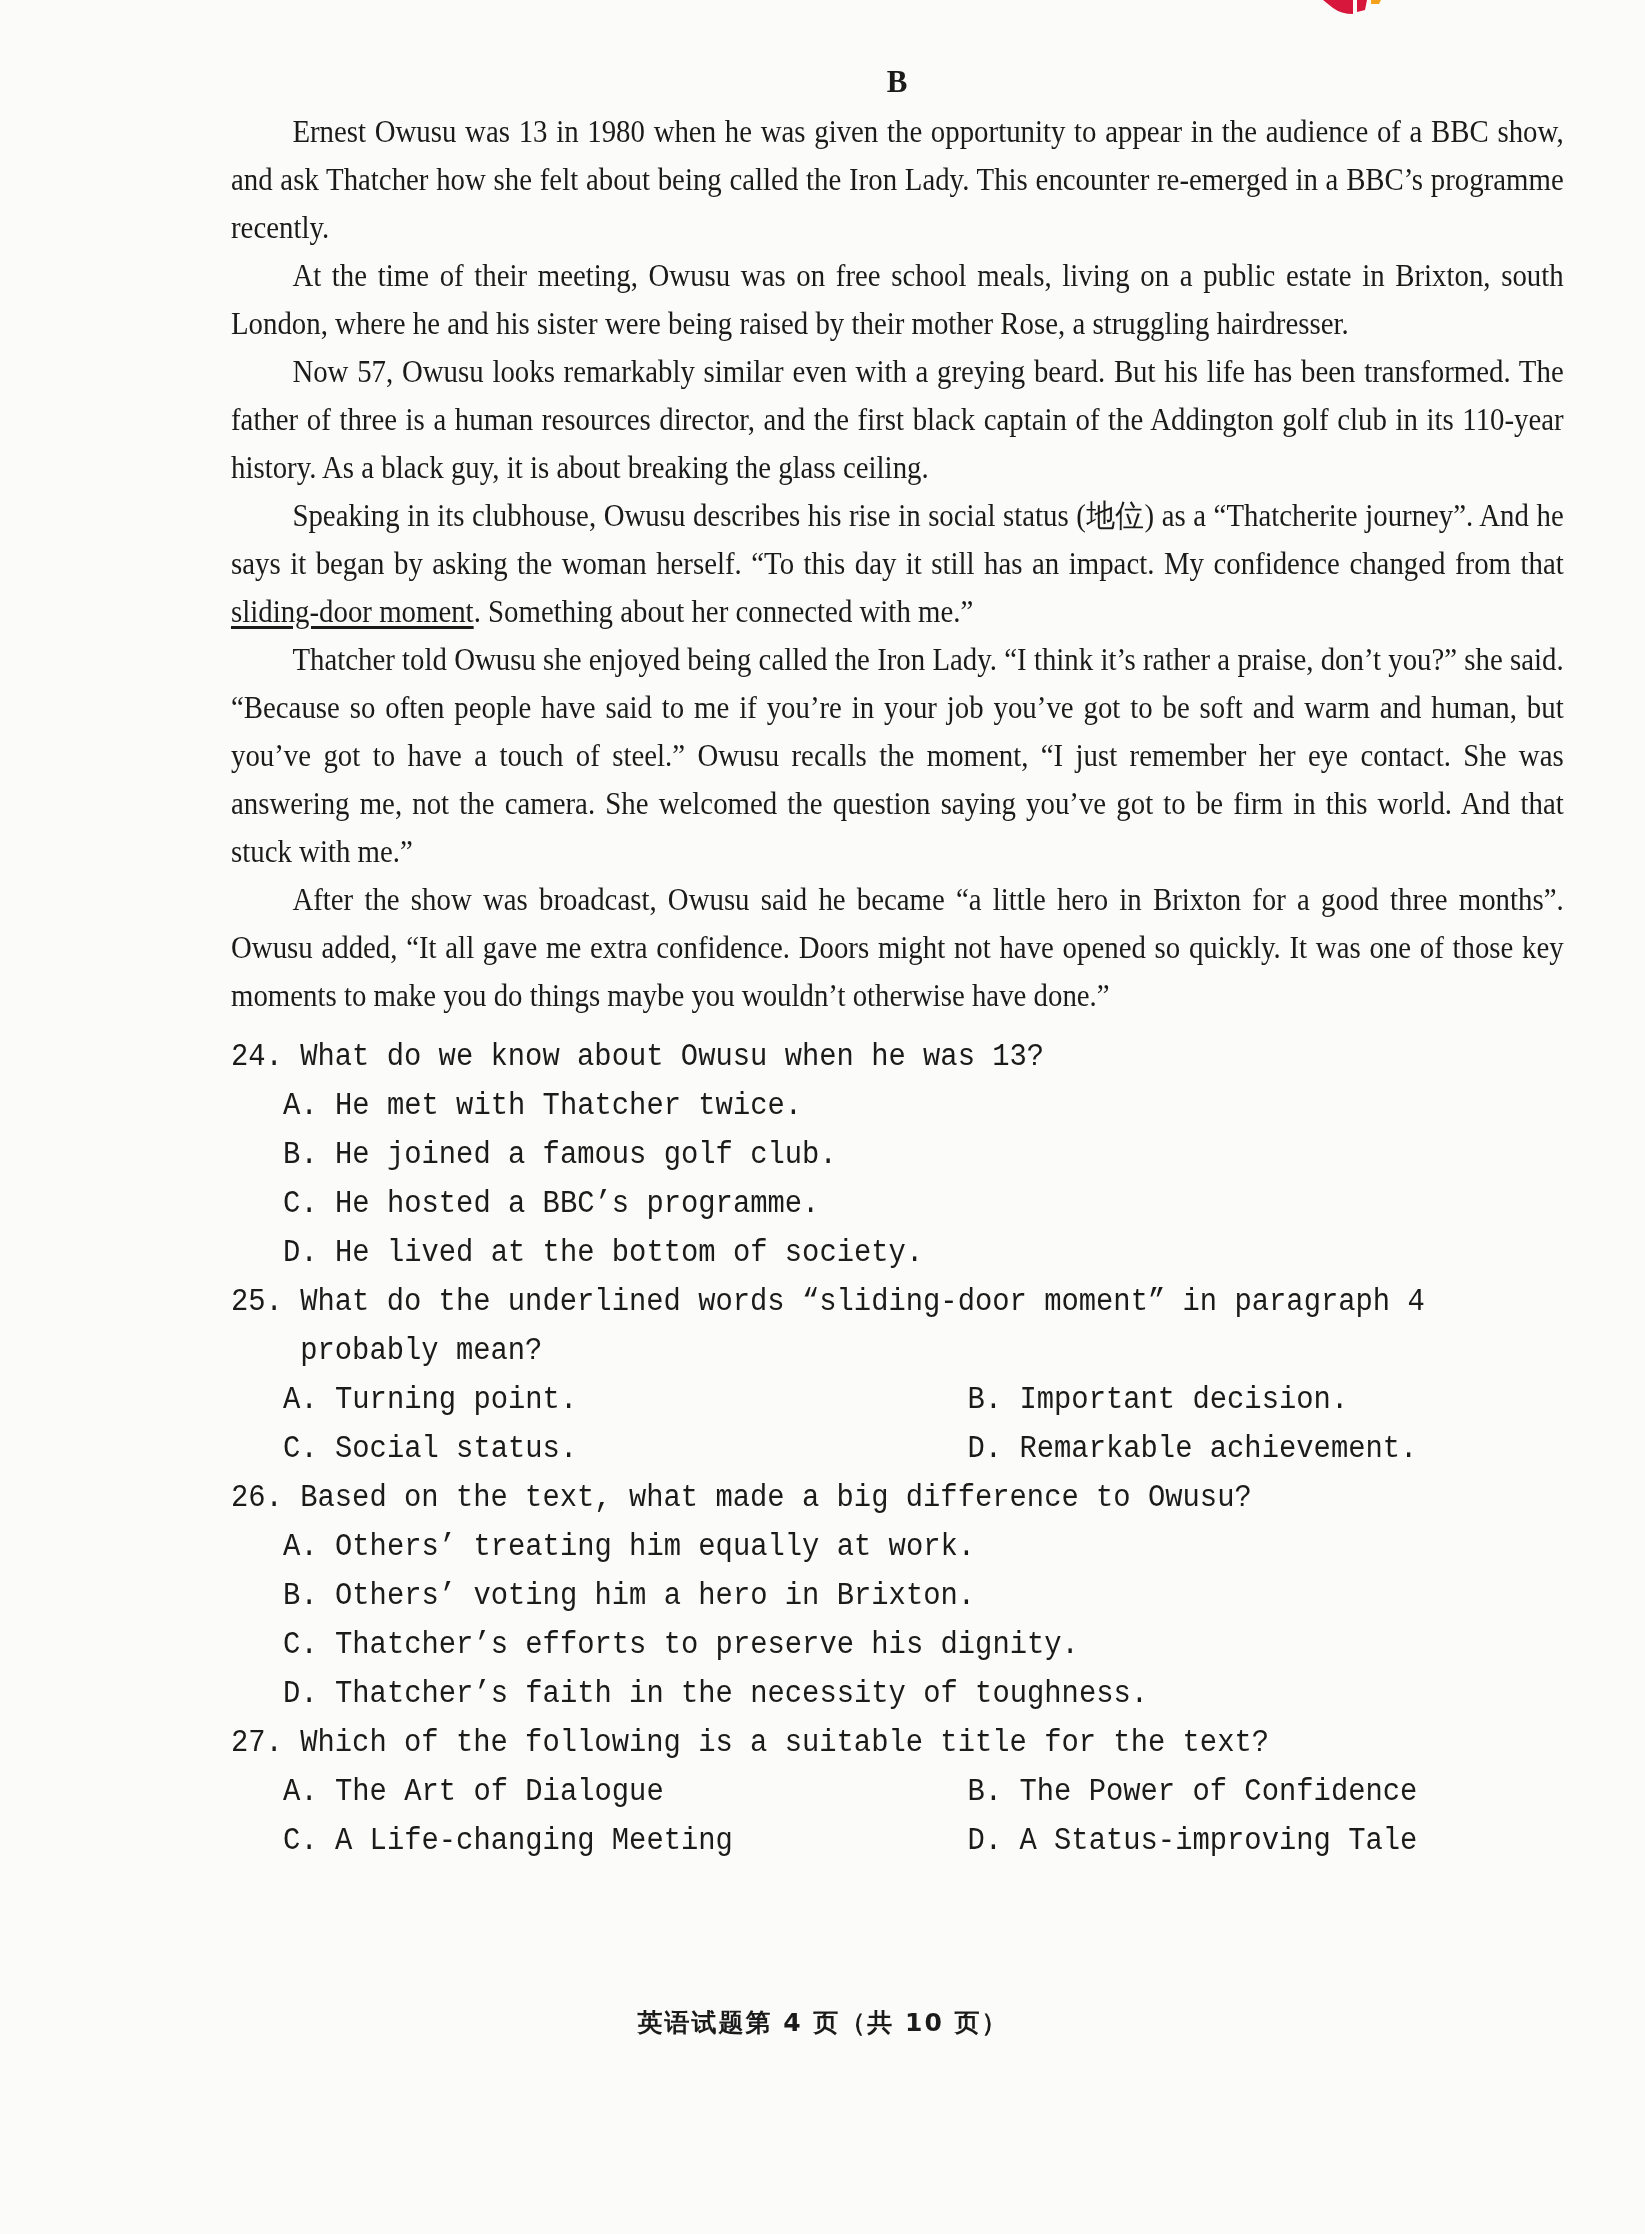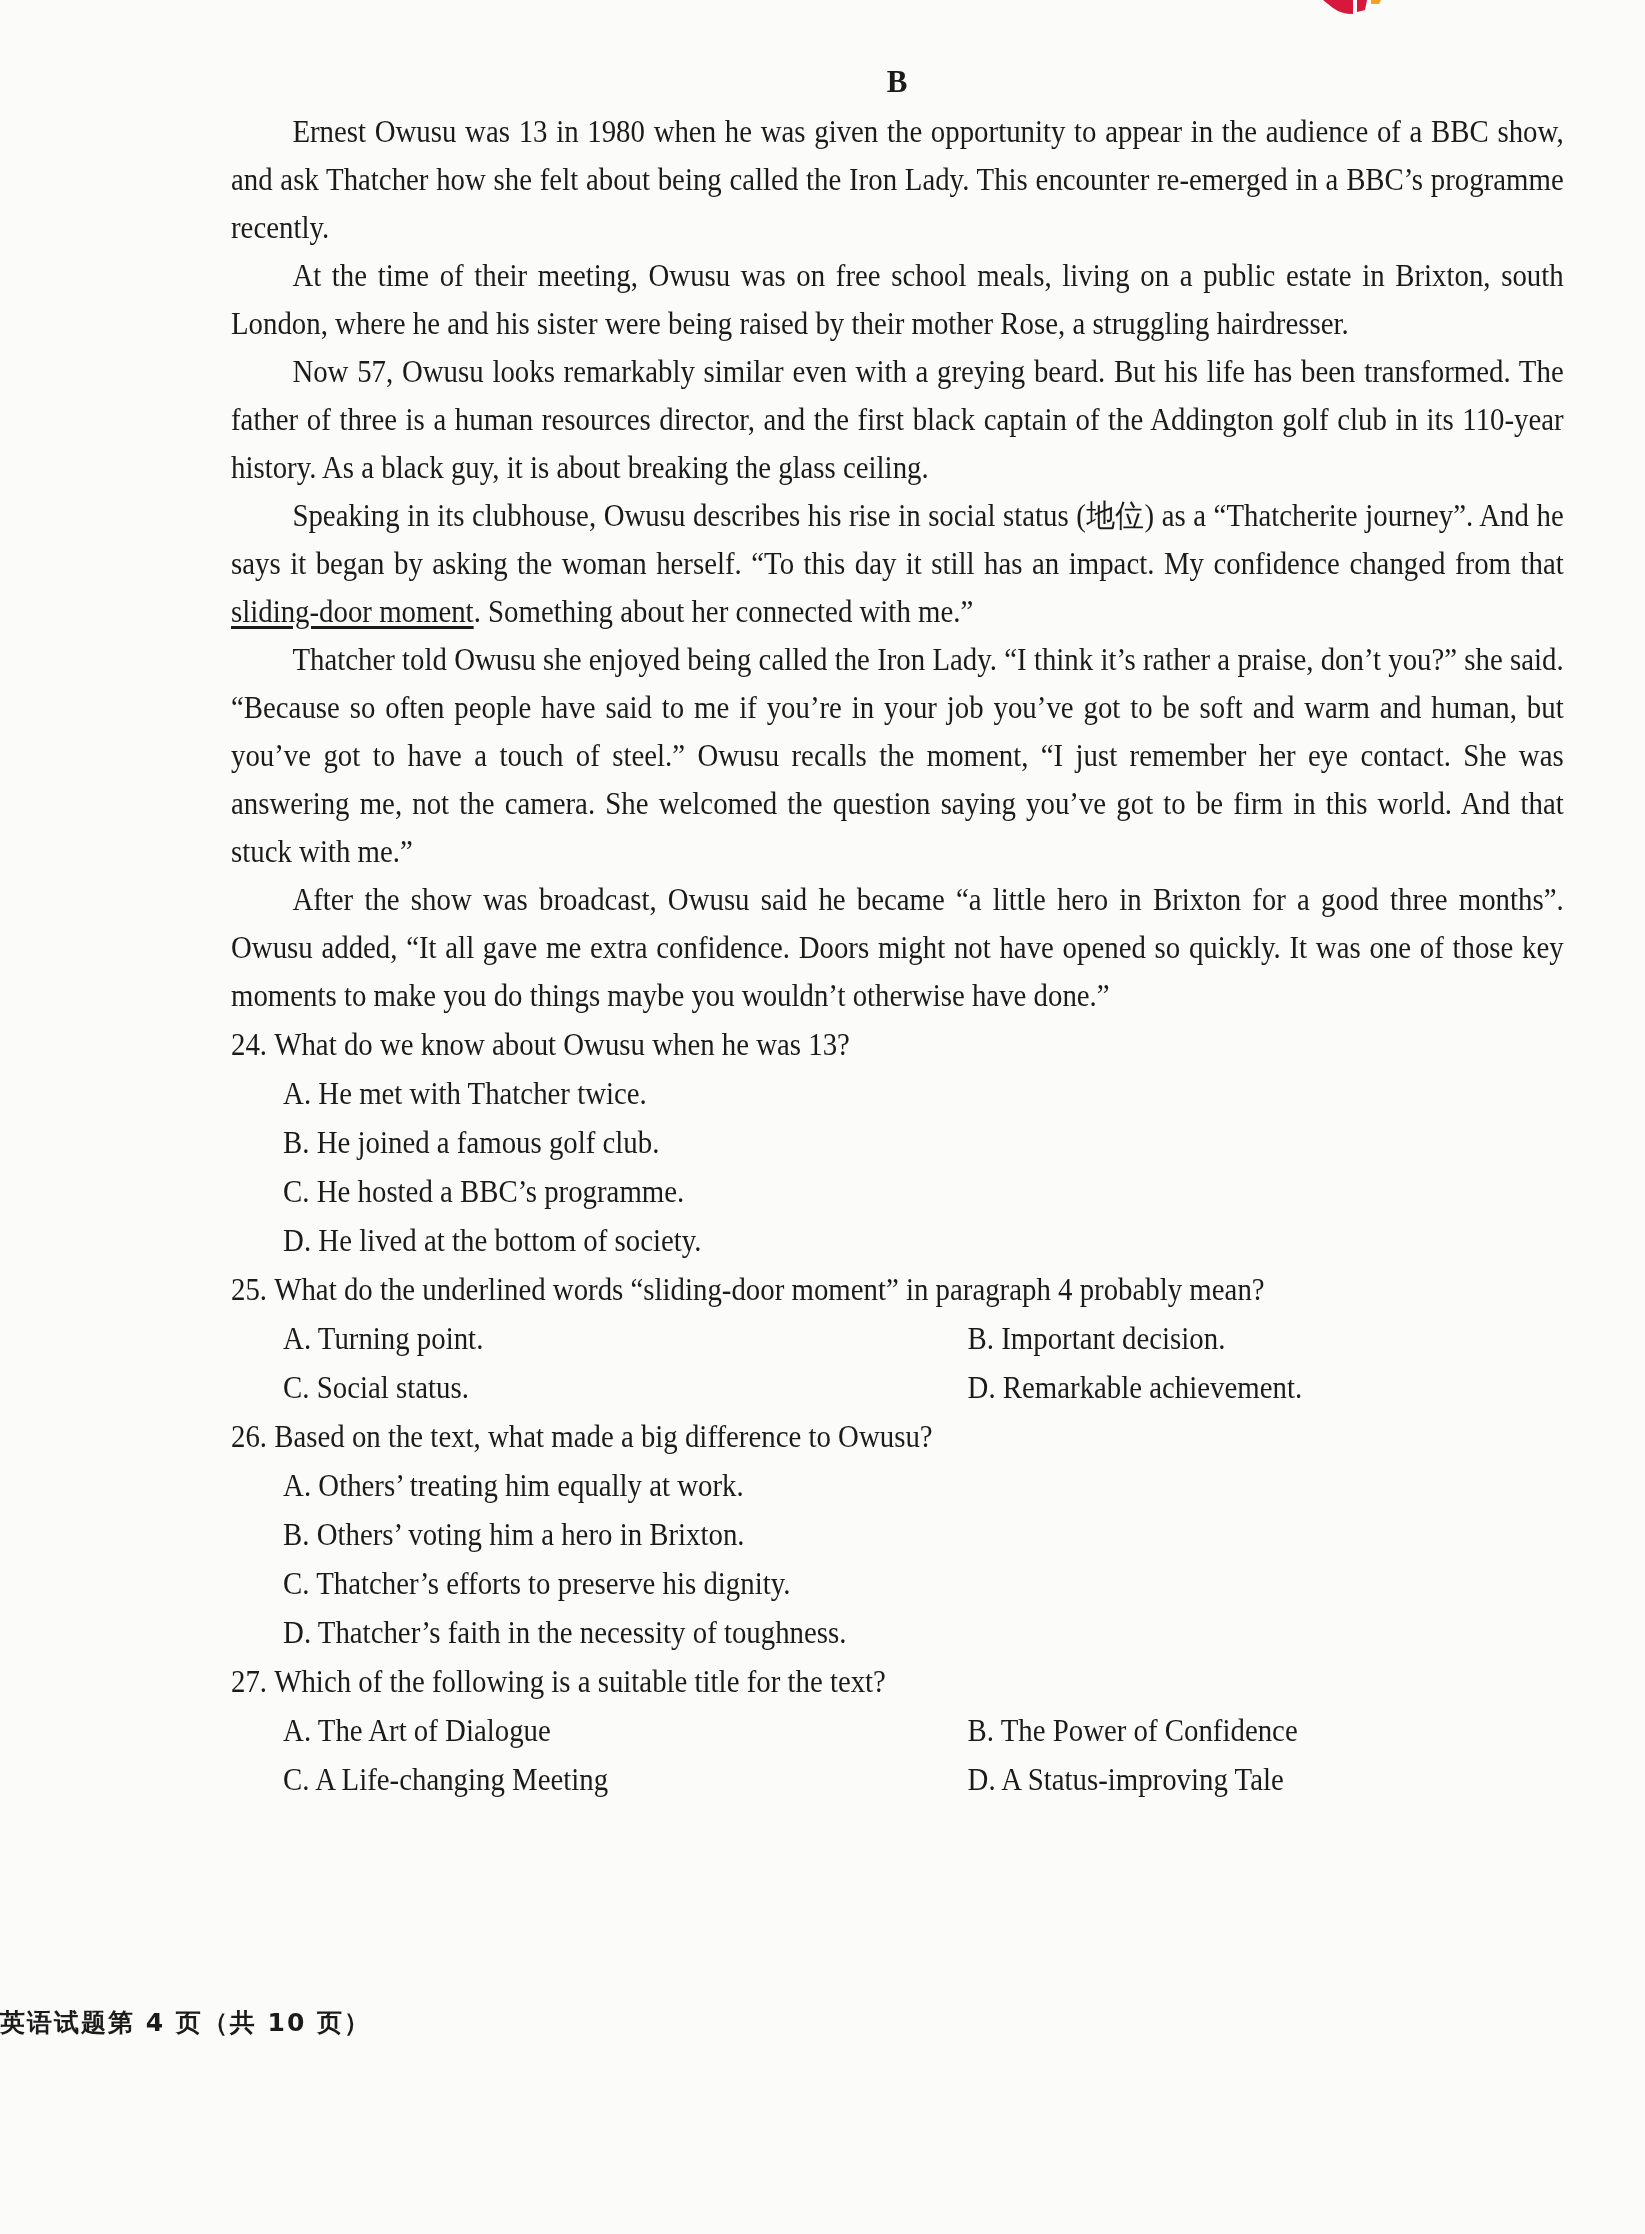--- a/index.html
+++ b/index.html
@@ -44,21 +44,22 @@
     margin: 0;
     transform: scaleX(0.93);
     transform-origin: left top;
     width: 1433px;
   }
   .underlined {
     text-decoration: underline;
     text-underline-offset: 4px;
   }
   .questions {
-    margin-top: 0;
+    margin-top: 12px;
+    font-family: Liberation Mono, monospace;
   }
   .question {
     font-size: 31px;
     line-height: 49px;
     margin: 0;
     transform: scaleX(0.93);
     transform-origin: left top;
     width: 1433px;
   }
   .q-stem {
@@ -75,21 +76,21 @@
     grid-template-columns: 736px 597px;
   }
   .option {
     line-height: 49px;
   }
   .footer {
     position: absolute;
     top: 2006px;
     left: 0;
     width: 1646px;
-    text-align: left;
+    text-align: center;
     font-family: "DejaVu Sans", sans-serif;
     font-weight: bold;
     font-size: 25px;
     letter-spacing: 2px;
   }
 </style>
 </head>
 <body>
 
 <svg class="logo-mark" viewBox="0 0 70 18">

